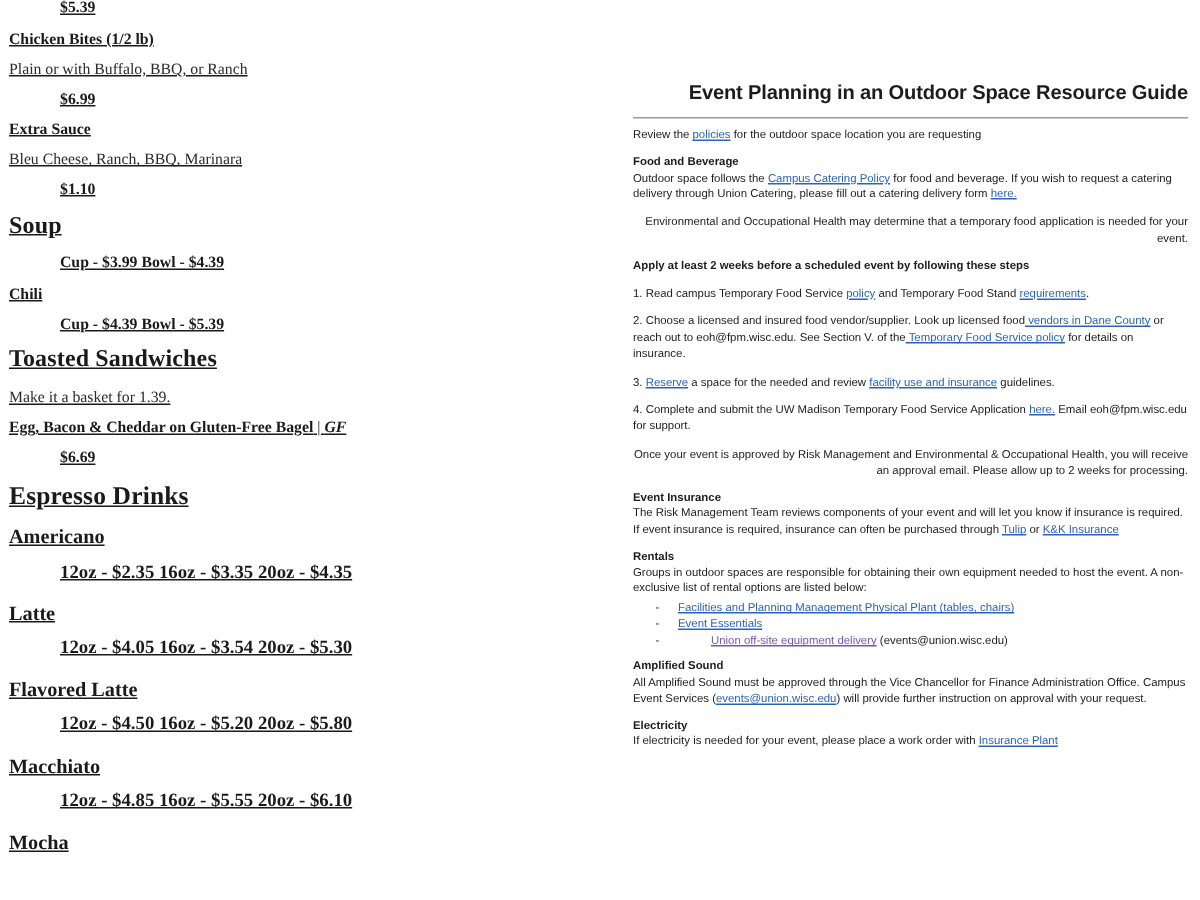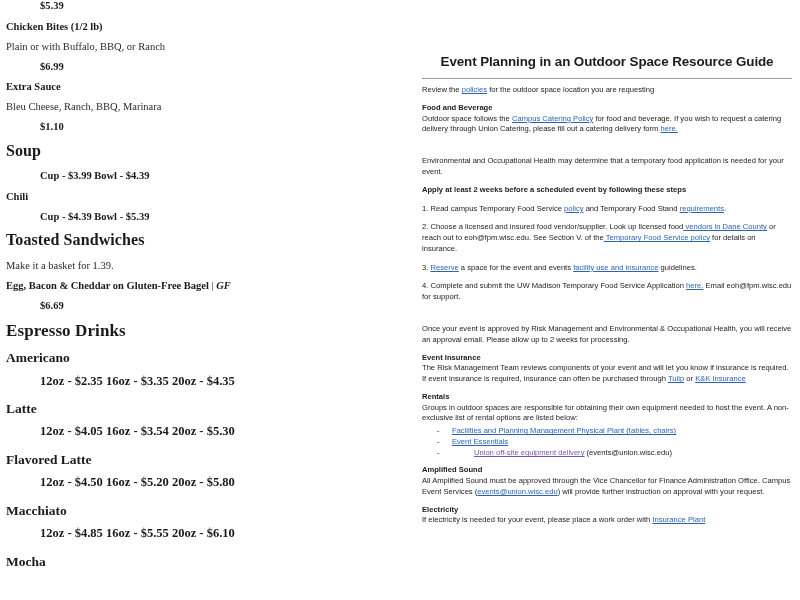--- a/index.html
+++ b/index.html
@@ -22,20 +22,21 @@
     position: absolute;
     left: 0;
     top: 0;
     width: 400px;
     height: 600px;
     overflow: hidden;
     font-family: "Liberation Serif", "DejaVu Serif", serif;
     color: #1a1a1a;
     padding: 0 6px 0 6px;
     box-sizing: border-box;
+    text-decoration: underline;
   }
   .m-price-indent {
     font-size: 10.5px;
     font-weight: bold;
     margin: 0 0 9px 34px;
     line-height: 1.1;
   }
   .m-item {
     font-size: 10.5px;
     font-weight: bold;
@@ -88,21 +89,21 @@
     height: 600px;
     overflow: hidden;
     font-family: "Liberation Sans", "DejaVu Sans", sans-serif;
     color: #1c1c1c;
     box-sizing: border-box;
     padding: 0 8px 0 4px;
   }
   #guide-title {
     font-size: 13.4px;
     font-weight: bold;
-    text-align: center;
+    text-align: right;
     margin: 54px 0 0 0;
     line-height: 1.2;
     letter-spacing: -0.1px;
   }
   #guide-rule {
     border: 0;
     border-top: 1px solid #9a9a9a;
     margin: 8px 0 6px 0;
     width: 100%;
   }
@@ -112,21 +113,22 @@
     margin: 7px 0 0 0;
     line-height: 1.42;
   }
   .g-head.first { margin-top: 0; }
   .g-para {
     font-size: 7.6px;
     margin: 0;
     line-height: 1.42;
   }
   .g-para.spaced {
-    margin-top: 21px;
+    margin-top: 8px;
+    text-align: right;
   }
   .g-step {
     font-size: 7.6px;
     margin: 8px 0 0 0;
     line-height: 1.42;
   }
   .g-list {
     list-style: none;
     margin: 1px 0 0 0;
     padding: 0;
@@ -198,21 +200,21 @@
     <p class="g-para"><span>Outdoor space follows the </span><a class="lnk" href="#">Campus Catering Policy</a><span> for food and beverage. If you wish to request a catering delivery through Union Catering, please fill out a catering delivery form </span><a class="lnk" href="#">here.</a></p>
 
     <p class="g-para spaced">Environmental and Occupational Health may determine that a temporary food application is needed for your event.</p>
 
     <div class="g-head">Apply at least 2 weeks before a scheduled event by following these steps</div>
 
     <p class="g-step"><span>1. Read campus Temporary Food Service </span><a class="lnk" href="#">policy</a><span> and Temporary Food Stand </span><a class="lnk" href="#">requirements</a><span>.</span></p>
 
     <p class="g-step"><span>2. Choose a licensed and insured food vendor/supplier. Look up licensed food</span><a class="lnk" href="#"> vendors in Dane County</a><span> or reach out to eoh@fpm.wisc.edu.  See Section V. of the</span><a class="lnk" href="#"> Temporary Food Service policy</a><span> for details on insurance.</span></p>
 
-    <p class="g-step"><span>3. </span><a class="lnk" href="#">Reserve</a><span> a space for the event and events </span><a class="lnk" href="#">facility use and insurance</a><span> guidelines.</span></p>
+    <p class="g-step"><span>3. </span><a class="lnk" href="#">Reserve</a><span> a space for the needed and review </span><a class="lnk" href="#">facility use and insurance</a><span> guidelines.</span></p>
 
     <p class="g-step"><span>4. Complete and submit the UW Madison Temporary Food Service Application </span><a class="lnk" href="#">here.</a><span> Email eoh@fpm.wisc.edu  for support.</span></p>
 
     <p class="g-para spaced">Once your event is approved by Risk Management and Environmental &amp; Occupational Health, you will receive an approval email. Please allow up to 2 weeks for processing.</p>
 
     <div class="g-head">Event Insurance</div>
     <p class="g-para"><span>The Risk Management Team reviews components of your event and will let you know if insurance is required. If event insurance is required, insurance can often be purchased through </span><a class="lnk" href="#">Tulip</a><span> or </span><a class="lnk" href="#">K&amp;K Insurance</a></p>
 
     <div class="g-head">Rentals</div>
     <p class="g-para">Groups in outdoor spaces are responsible for obtaining their own equipment needed to host the event. A non-exclusive list of rental options are listed below:</p>

